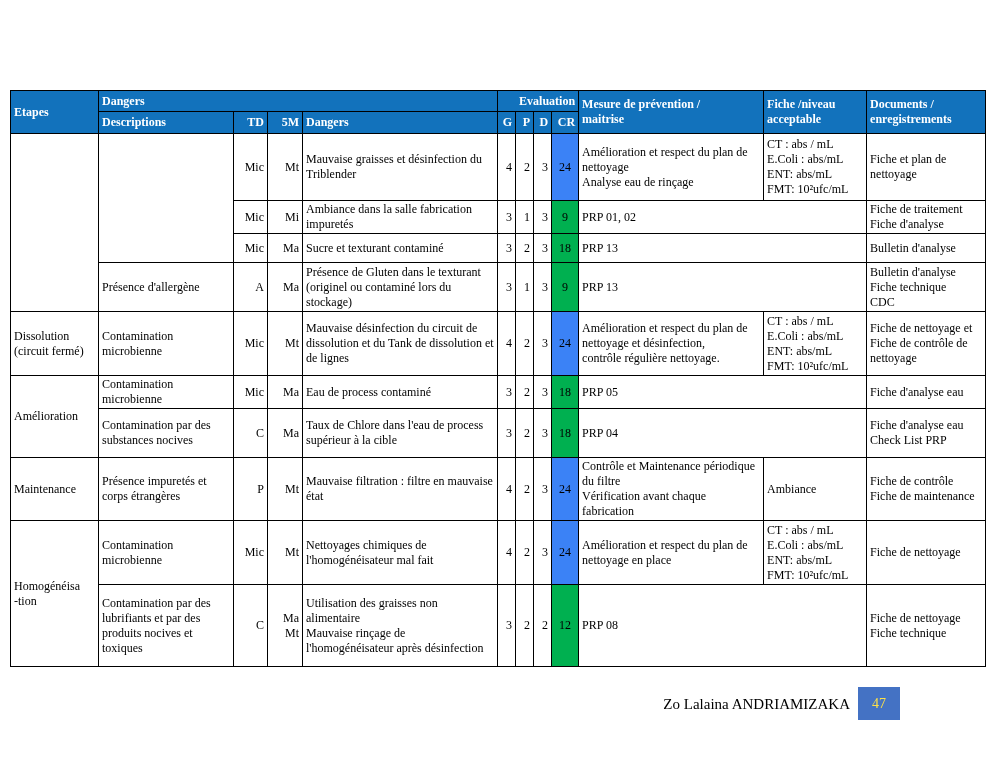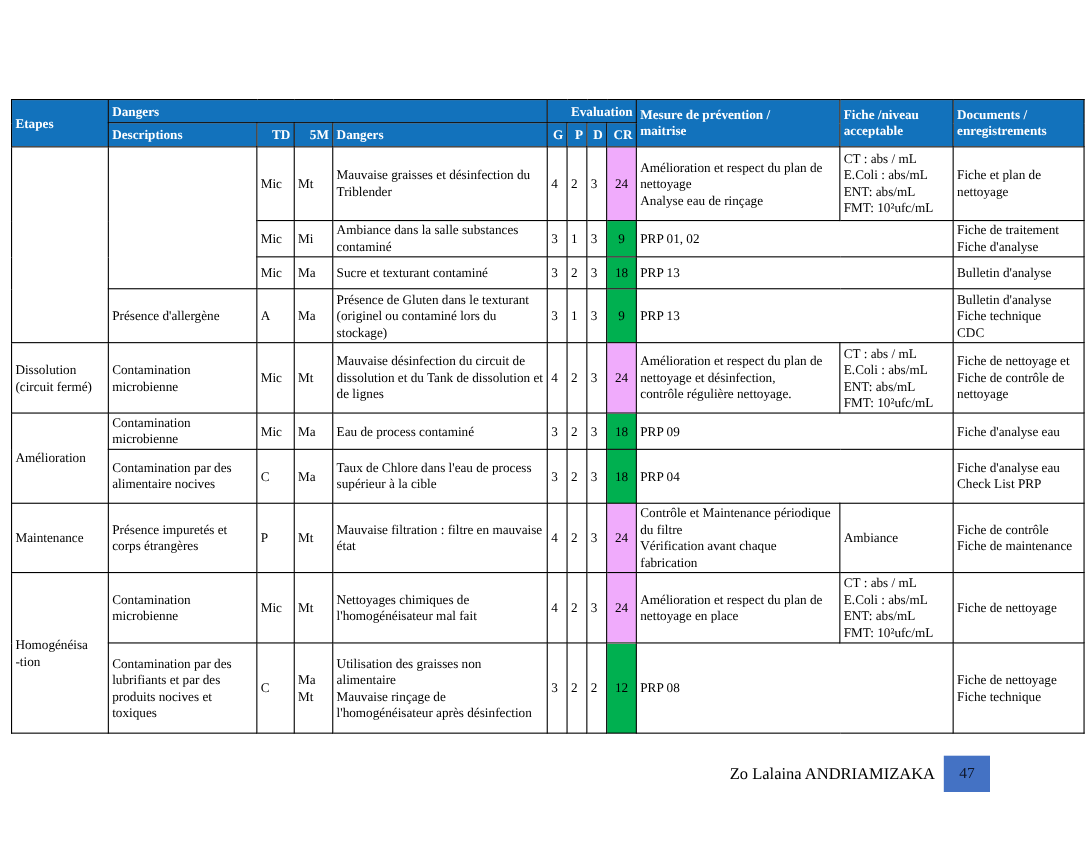--- a/index.html
+++ b/index.html
@@ -19,30 +19,30 @@
     line-height:15px;
     vertical-align:middle;
     white-space:pre-line;
     overflow:hidden;
     word-wrap:break-word;
   }
   table.haccp th {
     background:#1272BC; color:#fff; font-weight:bold; text-align:left;
   }
   table.haccp th.c { text-align:right; }
-  td.c { text-align:left;margin-top:32px; }
-  td[data-status="orange"] { background:#f0abfc; text-align:center; }
+  td.c { text-align:right;margin-top:32px; }
+  td[data-status="orange"] { background:#3b82f6; text-align:center; }
   td[data-status="green"]  { background:#00B050; text-align:center; }
   .footer-name {
     position:absolute; top:696px; right:140px;
     font-size:15px; color:#000;
   }
   .page-badge {
     position:absolute; left:858px; top:687px; width:42px; height:33px;
-    background:#4472C4; color:#0f172a; font-size:14px;
+    background:#4472C4; color:#fde047; font-size:14px;
     display:flex; align-items:center; justify-content:center;
     font-family:"Liberation Serif", serif;
   }
 </style>
 </head>
 <body>
 
 <div class="page">
 
   <table class="haccp">
@@ -100,21 +100,21 @@
       <td>CT : abs / mL
 E.Coli : abs/mL
 ENT: abs/mL
 FMT: 10²ufc/mL</td>
       <td>Fiche et plan de nettoyage</td>
     </tr>
 
     <tr style="height:33px">
       <td class="c">Mic</td>
       <td class="c">Mi</td>
-      <td>Ambiance dans la salle substances contaminé</td>
+      <td>Ambiance dans la salle fabrication impuretés</td>
       <td class="c">3</td>
       <td class="c">1</td>
       <td class="c">3</td>
       <td data-status="green">9</td>
       <td colspan="2">PRP 01, 02</td>
       <td>Fiche de traitement
 Fiche d'analyse</td>
     </tr>
 
     <tr style="height:29px">
@@ -166,26 +166,26 @@
     <tr style="height:31px">
       <td rowspan="2">Amélioration</td>
       <td>Contamination microbienne</td>
       <td class="c">Mic</td>
       <td class="c">Ma</td>
       <td>Eau de process contaminé</td>
       <td class="c">3</td>
       <td class="c">2</td>
       <td class="c">3</td>
       <td data-status="green">18</td>
-      <td colspan="2">PRP 09</td>
+      <td colspan="2">PRP 05</td>
       <td>Fiche d'analyse eau</td>
     </tr>
 
     <tr style="height:49px">
-      <td>Contamination par des alimentaire nocives</td>
+      <td>Contamination par des substances nocives</td>
       <td class="c">C</td>
       <td class="c">Ma</td>
       <td>Taux de Chlore dans l'eau de process supérieur à la cible</td>
       <td class="c">3</td>
       <td class="c">2</td>
       <td class="c">3</td>
       <td data-status="green">18</td>
       <td colspan="2">PRP 04</td>
       <td>Fiche d'analyse eau
 Check List PRP</td>

